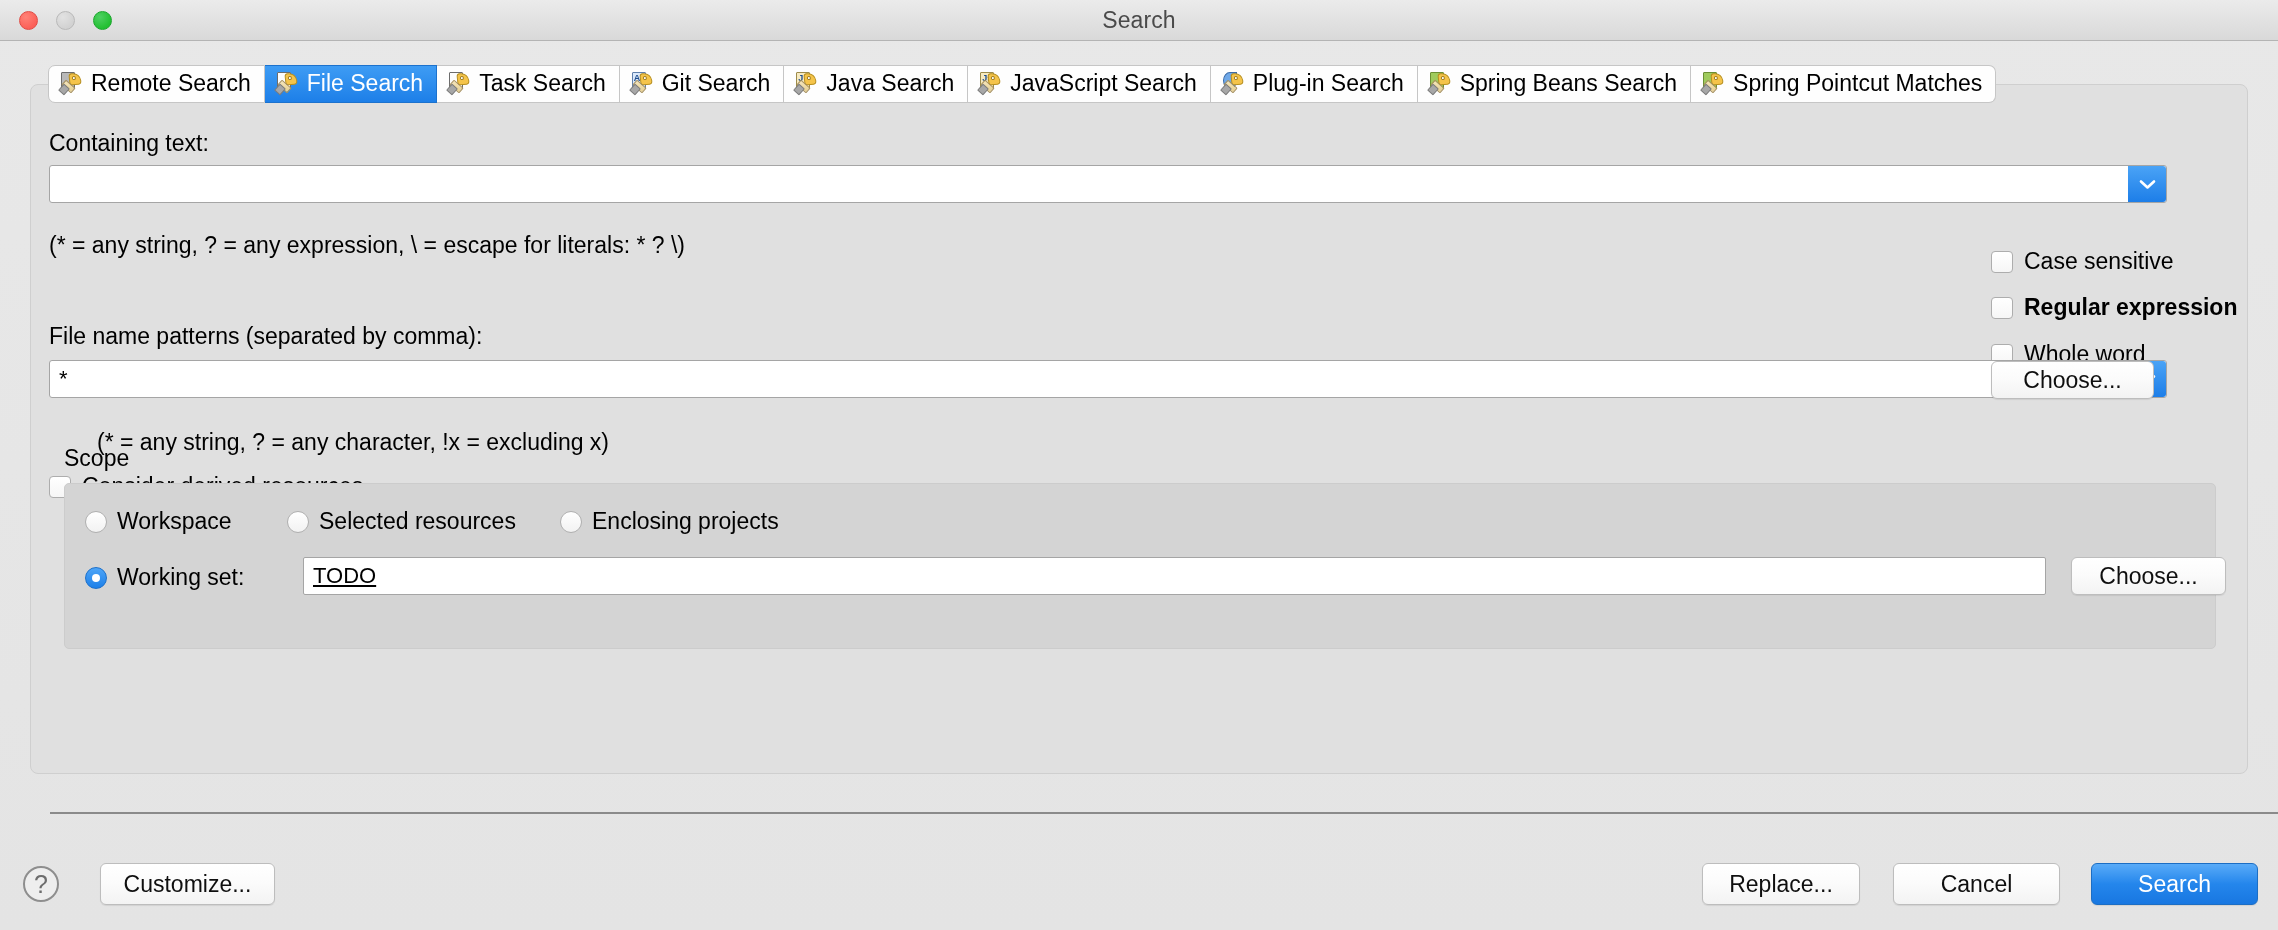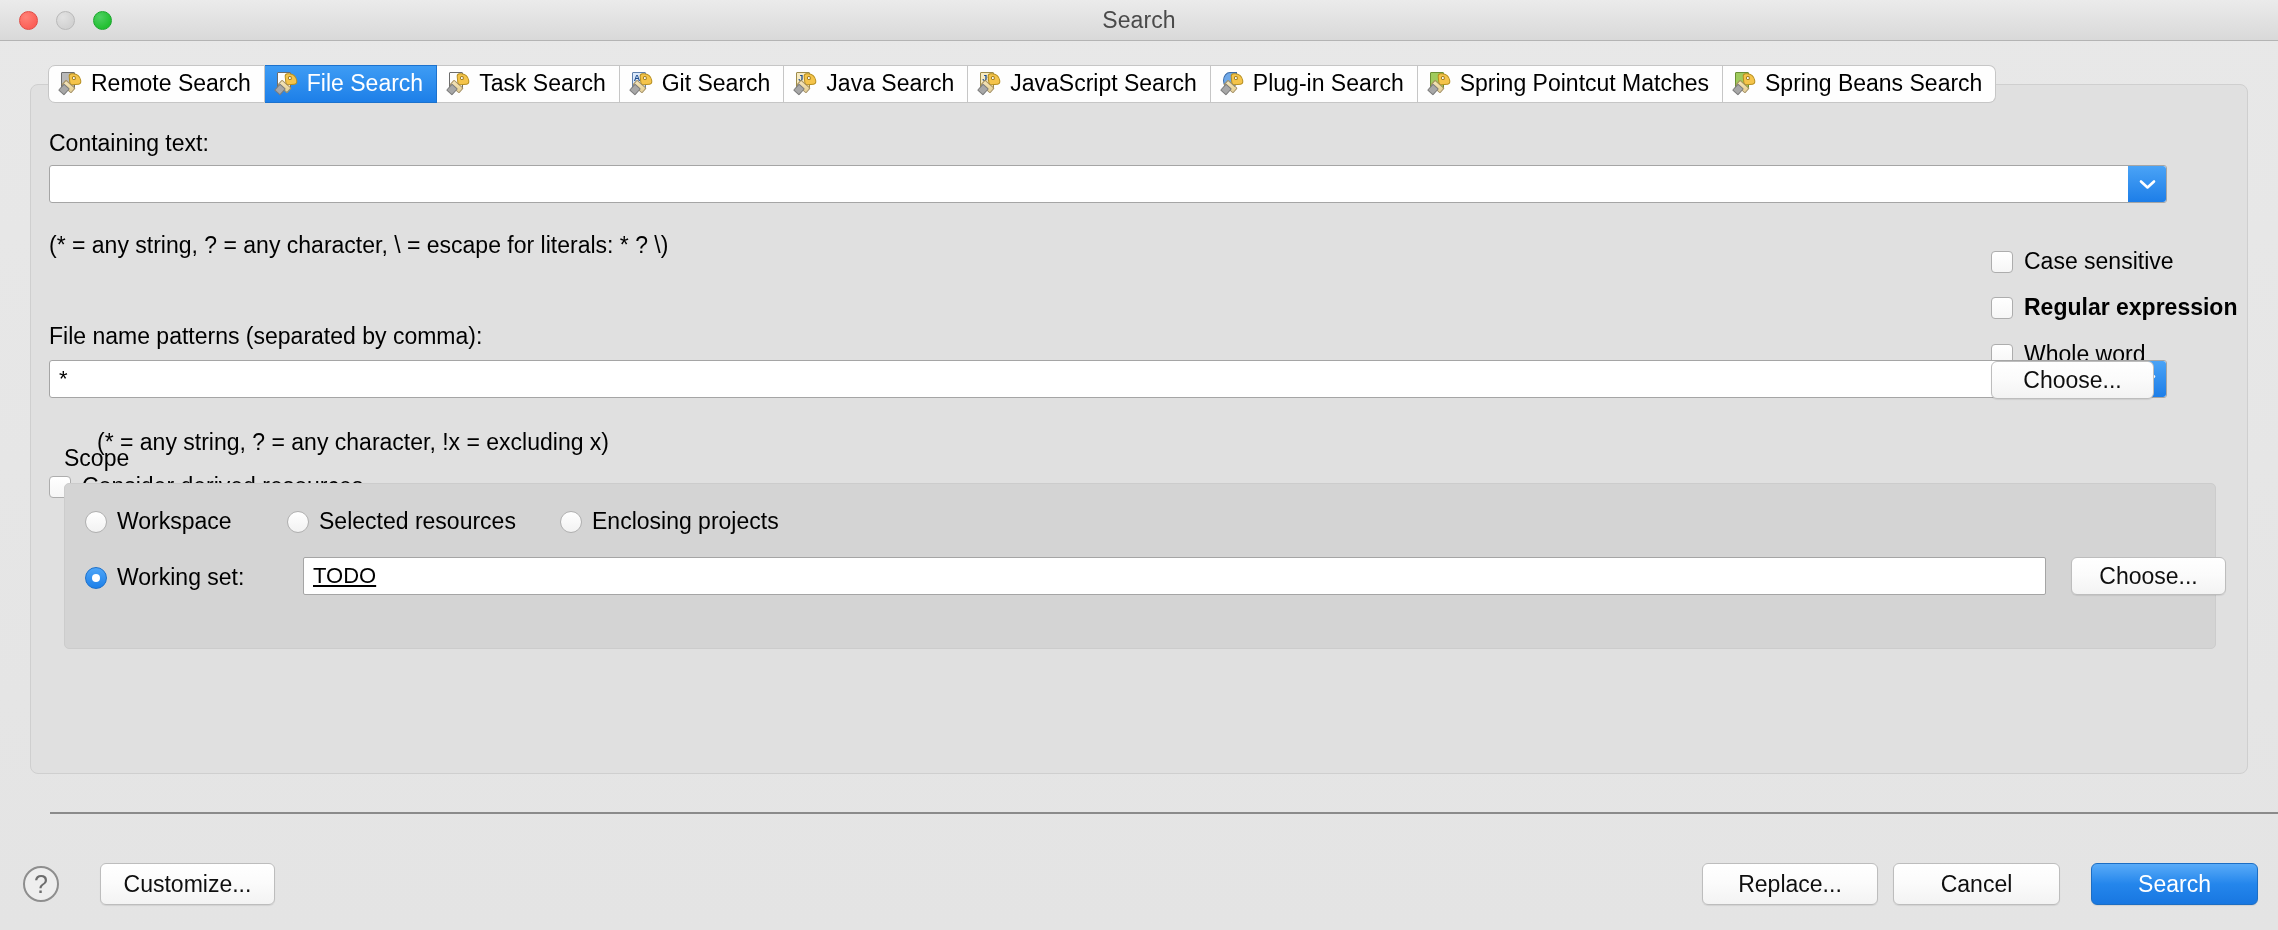--- a/index.html
+++ b/index.html
@@ -484,49 +484,49 @@
       <span class="tab-label">Plug-in Search</span>
     </div>
 
     <div class="tab">
       <span class="tabicon ti-v-green">
         <span class="ti-page"></span>
           <span class="ti-pen"></span>
         <span class="ti-handle"></span>
           <span class="ti-grip"></span>
       </span>
-      <span class="tab-label">Spring Pointcut Matches</span>
+      <span class="tab-label">Spring Beans Search</span>
     </div>
 
     <div class="tab">
       <span class="tabicon ti-v-green">
         <span class="ti-page"></span>
           <span class="ti-pen"></span>
         <span class="ti-handle"></span>
           <span class="ti-grip"></span>
       </span>
-      <span class="tab-label">Spring Beans Search</span>
+      <span class="tab-label">Spring Pointcut Matches</span>
     </div>
 
   </div>
 
   <div id="panel">
 
     <div class="field-label" style="left:18px; top:45px;">Containing text:</div>
 
     <div class="combo" style="left:18px; top:80px; width:2118px;">
       <div class="combo-value"></div>
       <div class="combo-arrow">
         <svg width="17" height="11" viewBox="0 0 17 11" aria-hidden="true">
           <path d="M2 2.5 L8.5 8.5 L15 2.5" fill="none" stroke="#ffffff" stroke-width="2.6" stroke-linecap="round" stroke-linejoin="round"></path>
         </svg>
       </div>
     </div>
 
-    <div class="hint-text" style="left:18px; top:147px;">(* = any string, ? = any character, \ = escape for literals: * ? \)</div>
+    <div class="hint-text" style="left:18px; top:147px;">(* = any string, ? = any expression, \ = escape for literals: * ? \)</div>
 
     <div class="checkrow" style="left:1960px; top:163px;">
       <span class="checkbox"></span>
       <span class="cb-label">Case sensitive</span>
     </div>
     <div class="checkrow" style="left:1960px; top:209px;font-weight:bold;">
       <span class="checkbox"></span>
       <span class="cb-label">Regular expression</span>
     </div>
     <div class="checkrow" style="left:1960px; top:256px;">
@@ -586,19 +586,19 @@
     </div>
 
   </div>
 
   <div id="footer-sep"></div>
 
   <div id="help-icon">?</div>
 
   <div class="btn" style="left:100px; top:863px; width:175px; height:42px;">Customize...</div>
 
-  <div class="btn" style="left:1702px; top:863px; width:176px; height:42px;">Replace...</div>
+  <div class="btn" style="left:1702px; top:863px; width:158px; height:42px;">Replace...</div>
 
   <div class="btn" style="left:1893px; top:863px; width:167px; height:42px;">Cancel</div>
 
   <div class="btn primary" style="left:2091px; top:863px; width:167px; height:42px;">Search</div>
 
 </div>
 
 </body></html>

